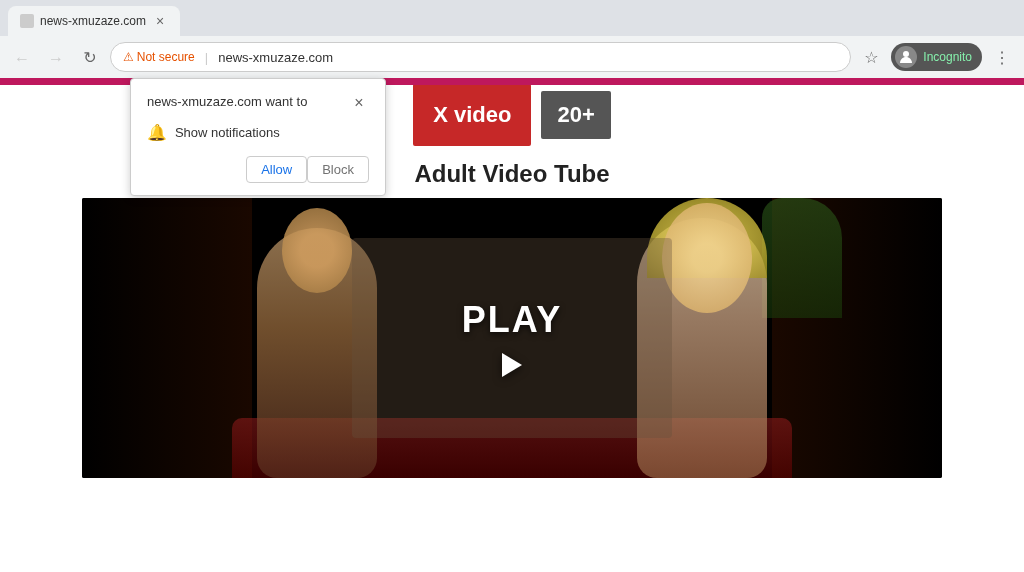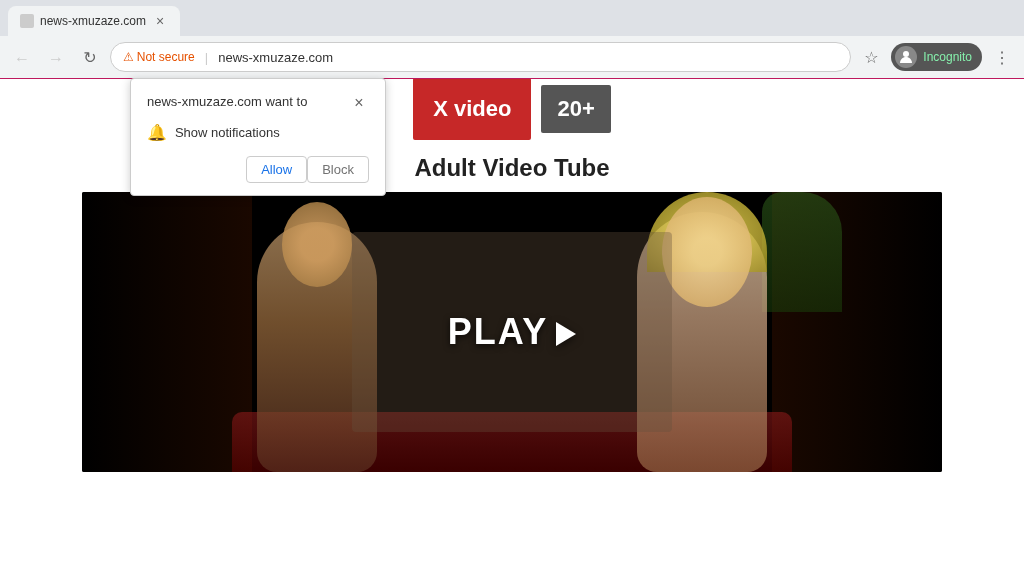--- a/index.html
+++ b/index.html
@@ -1,21 +1,21 @@
 <!DOCTYPE html>
 <html><head>
   <meta charset="utf-8">
   <style>
     * { margin: 0; padding: 0; box-sizing: border-box; }
     body { width: 1024px; height: 572px; overflow: hidden; font-family: Arial, sans-serif; background: #fff; }
 
     
     .browser-chrome {
       background: #f1f3f4;
-      border-bottom: 1px solid #be185d;
+      border-bottom: 7px solid #be185d;
     }
     .tab-bar {
       background: #dee1e6;
       height: 36px;
       display: flex;
       align-items: flex-end;
       padding: 0 8px;
     }
     .tab {
       background: #f1f3f4;
@@ -256,21 +256,21 @@
       height: 200px;
       background: rgba(100, 80, 60, 0.35);
       border-radius: 4px;
       display: flex;
       align-items: center;
       justify-content: center;
     }
 
     .play-button-area {
       display: flex;
-      flex-direction: row;
+      flex-direction: column;
       align-items: center;
       gap: 8px;
     }
 
     .play-label {
       color: #fff;
       font-size: 36px;
       font-weight: bold;
       letter-spacing: 2px;
       text-shadow: 0 2px 6px rgba(0,0,0,0.7);

